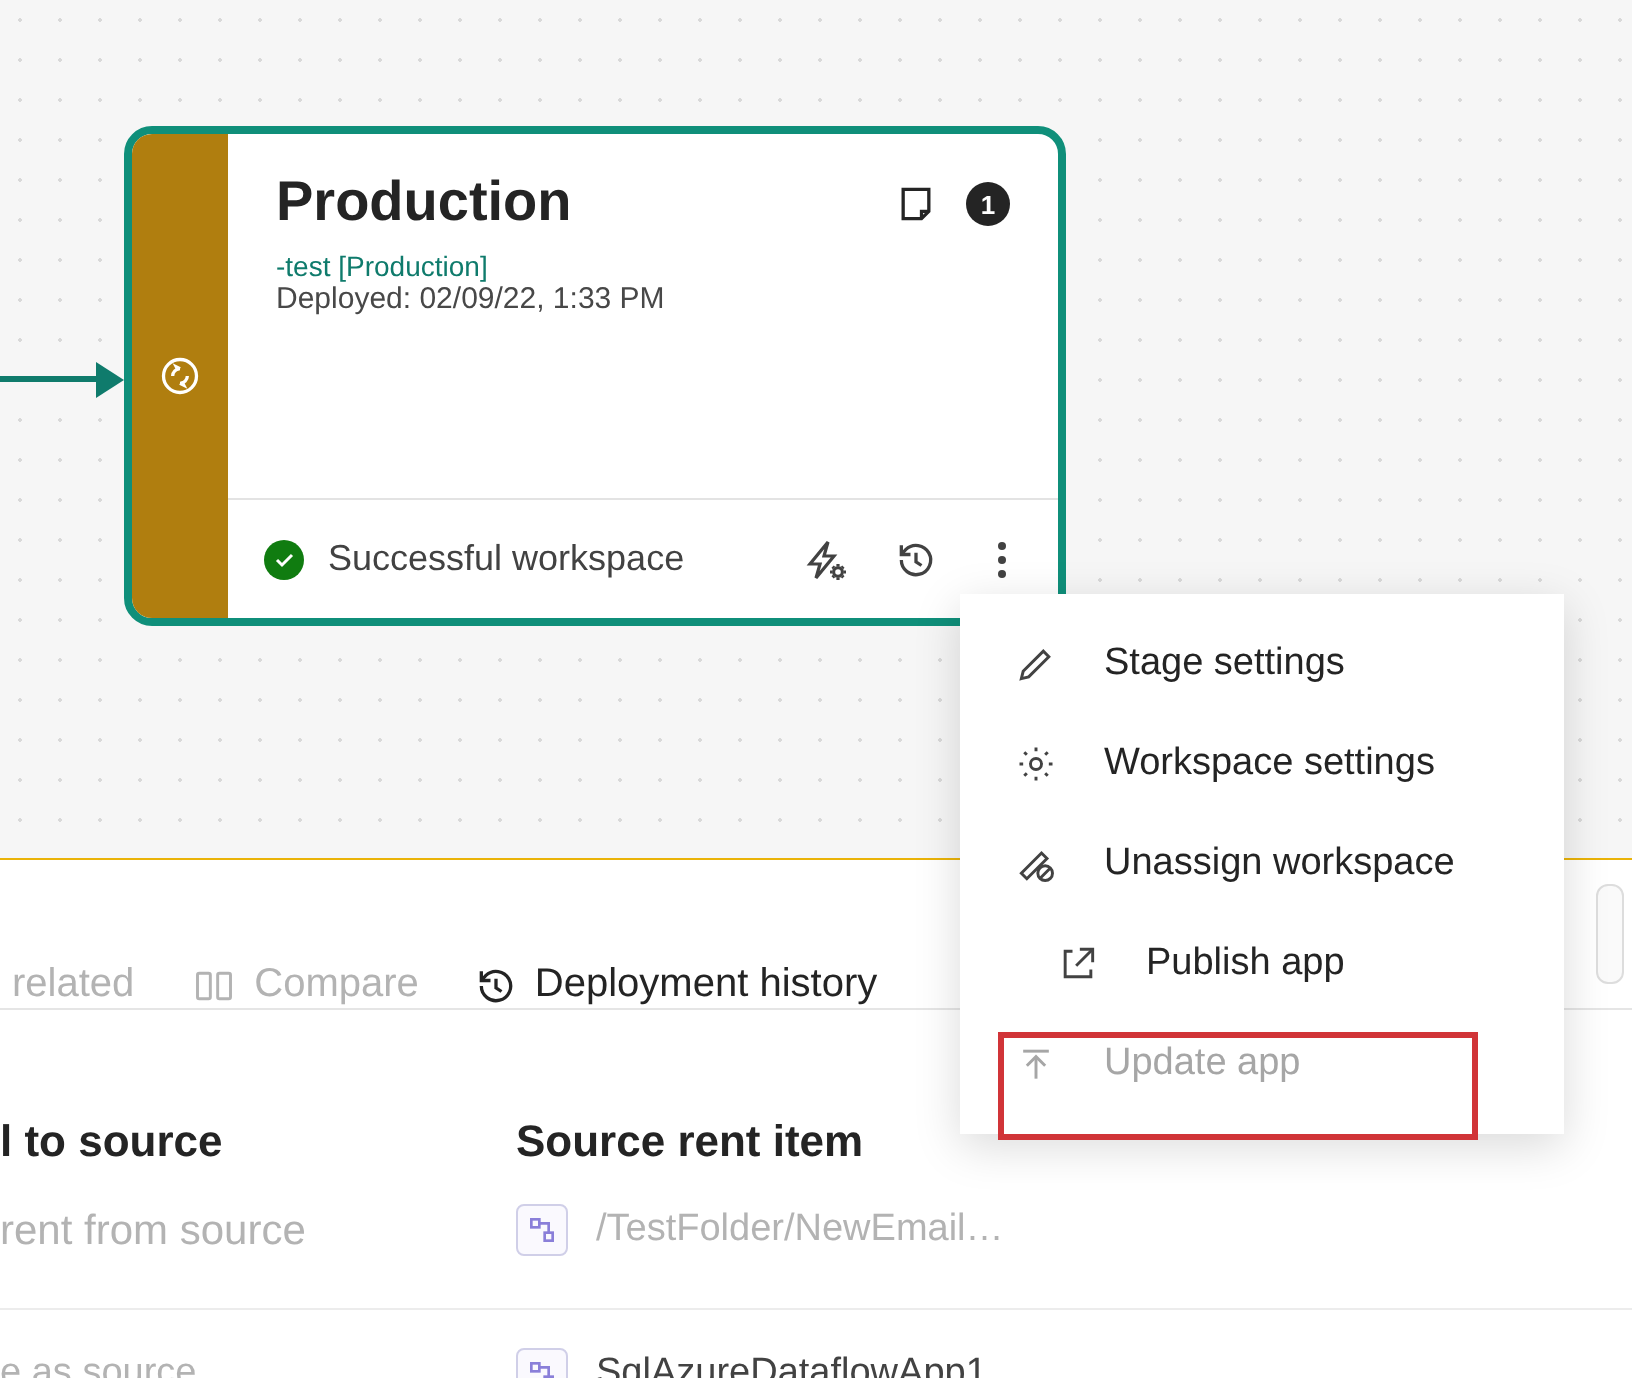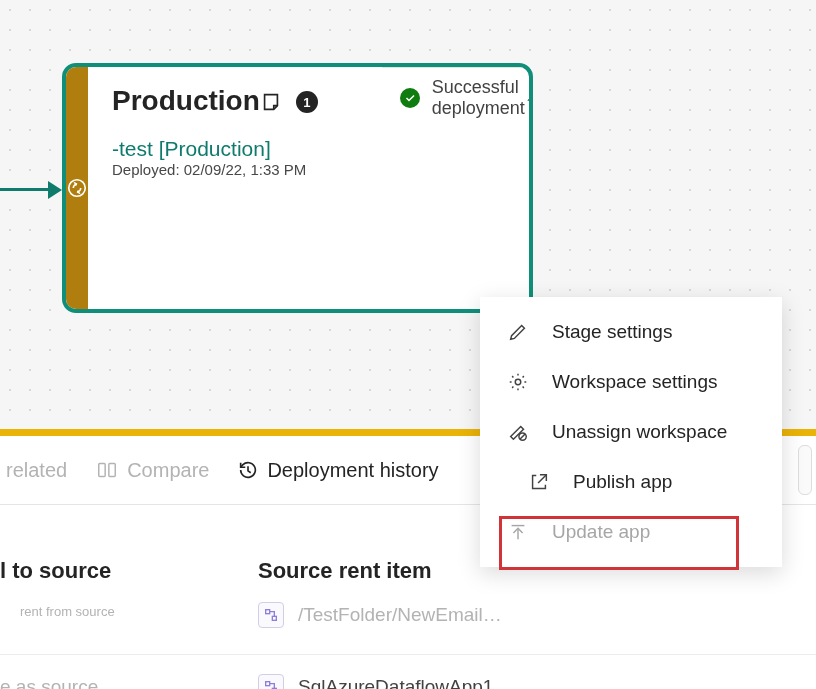--- a/index.html
+++ b/index.html
@@ -19,31 +19,31 @@
 
   
   .stage-card {
     position: absolute; left: 62px; top: 63px; width: 471px; height: 250px;
     background: #fff; border: 4px solid #0f8f7a; border-radius: 14px; overflow: hidden;
     display: flex;
   }
   .stage-side {
     width: 48px; background: #b07e0f; display: flex; align-items: center; justify-content: center;
   }
-  .stage-body { flex: 1; display: flex; flex-direction: row; gap: 40px; }
+  .stage-body { flex: 1; display: flex; flex-direction: column; }
   .stage-top { padding: 18px 24px 0 24px; flex: 1; position: relative; }
   .stage-title { font-size: 28px; font-weight: 600; color: #242424; }
   .stage-title-row { display: flex; align-items: flex-start; justify-content: space-between; }
   .stage-title-icons { display: flex; align-items: center; gap: 14px; margin-top: 6px; }
   .note-icon { color: #242424; }
   .count-badge {
     width: 22px; height: 22px; border-radius: 50%; background: #242424; color: #fff;
     font-size: 13px; font-weight: 600; display: flex; align-items: center; justify-content: center;
   }
-  .stage-sub { font-size: 21px; color: #0f7b6c; margin-top: 20px; }
+  .stage-sub { font-size: 14px; color: #0f7b6c; margin-top: 8px; }
   .stage-deployed { font-size: 15px; color: #484848; }
   .stage-footer {
     border-top: 1px solid #e3e3e3; height: 60px; display: flex; align-items: center; padding: 0 18px;
   }
   .status-dot {
     width: 20px; height: 20px; border-radius: 50%; background: #107c10; color: #fff;
     display: flex; align-items: center; justify-content: center; margin-right: 12px; flex: none;
   }
   .status-text { font-size: 18px; color: #424242; flex: 1; }
   .footer-actions { display: flex; align-items: center; gap: 22px; }
@@ -67,35 +67,35 @@
     padding-left: 47px;
   }
   .highlight-box {
     position: absolute; left: 499px; top: 516px; width: 240px; height: 54px;
     border: 3px solid #d13438; z-index: 60; pointer-events: none;
   }
 
   
   .toolbar {
     position: absolute; left: 0; top: 429px; width: 816px; height: 76px;
-    background: #fff; border-top: 7px solid #eab308; border-bottom: 1px solid #e5e5e5;
-    display: flex; align-items: center; padding: 0 6px; gap: 28px;
+    background: #fff; border-top: 1px solid #eab308; border-bottom: 1px solid #e5e5e5;
+    display: flex; align-items: flex-end; padding: 0 6px; gap: 28px;
   }
   .toolbar-item { display: flex; align-items: center; gap: 8px; font-size: 20px; color: #b3b3b3; }
   .toolbar-item.active { color: #242424; }
   .toolbar-right-btn { position:absolute; right:4px; top:50%; transform:translateY(-50%); width:14px; height:50px; border:1px solid #ddd; border-radius:6px; background:#fafafa;}
 
   
   .cols {
     position: absolute; left: 0; top: 558px; width: 816px;
   }
   .col-header { font-size: 22px; font-weight: 600; color: #242424; }
   .lbl-left { position:absolute; left:0; top:0; }
   .lbl-right { position:absolute; left:258px; top:0; }
-  .muted-row1 { position:absolute; left:0; top:46px; display:flex; align-items:flex-start; color:#b3b3b3; font-size:13px;padding-left:20px;}
+  .muted-row1 { position:absolute; left:0; top:46px; display:flex; align-items:flex-start; color:#b3b3b3; font-size:21px;}
   .muted-row2 { position:absolute; left:0; top:118px; display:flex; align-items:center; color:#b3b3b3; font-size:19px;}
   .item-row1 { position:absolute; left:258px; top:44px; display:flex; align-items:center; gap:14px; color:#b3b3b3; font-size:19px;}
   .item-row2 { position:absolute; left:258px; top:116px; display:flex; align-items:center; gap:14px; color:#424242; font-size:19px;}
   .divider { position:absolute; left:0; top:96px; width:816px; height:1px; background:#ececec;}
   .df-icon { width:26px; height:26px; border:1px solid #d0cfe8; border-radius:4px; display:flex; align-items:center; justify-content:center; color:#6b5fc7; background:#faf9fe; flex:none;}
 
   svg { display:block; }
 </style>
 </head>
 <body>
@@ -130,21 +130,21 @@
         </div>
         <div class="stage-sub">-test [Production]</div>
         <div class="stage-deployed">Deployed: 02/09/22, 1:33 PM</div>
       </div>
       <div class="stage-footer">
         <span class="status-dot">
           <svg width="12" height="12" viewBox="0 0 24 24" fill="none" stroke="#fff" stroke-width="3">
               <path d="M5 12l5 5L20 7"></path>
             </svg>
         </span>
-        <span class="status-text">Successful deployment</span>
+        <span class="status-text">Successful workspace</span>
         <div class="footer-actions">
           <span class="footer-btn">
             <svg width="24" height="24" viewBox="0 0 24 24" fill="none" stroke="#424242" stroke-width="1.6">
               <path d="M13 3l-9 11h5l-2 7 9-11h-5z"></path>
               <circle cx="18" cy="18" r="2.2"></circle>
                 <path d="M18 15v-1M18 22v-1M15 18h-1M22 18h-1M16 16l-.7-.7M20.7 20.7L20 20M20 16l.7-.7M15.3 20.7L16 20"></path>
             </svg>
           </span>
           <span class="footer-btn">
             <svg width="22" height="22" viewBox="0 0 24 24" fill="none" stroke="#424242" stroke-width="1.8">

